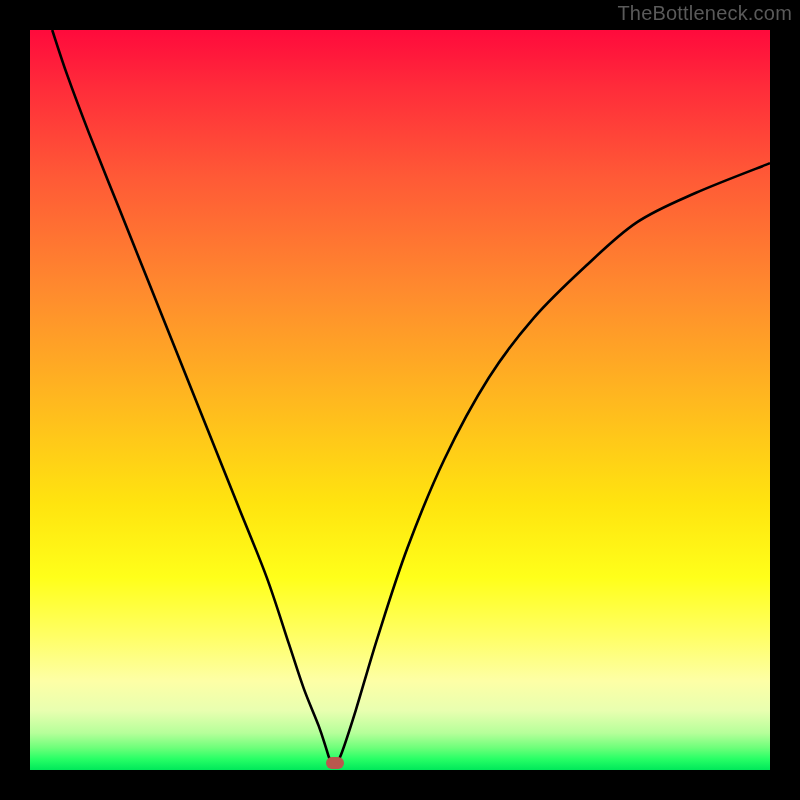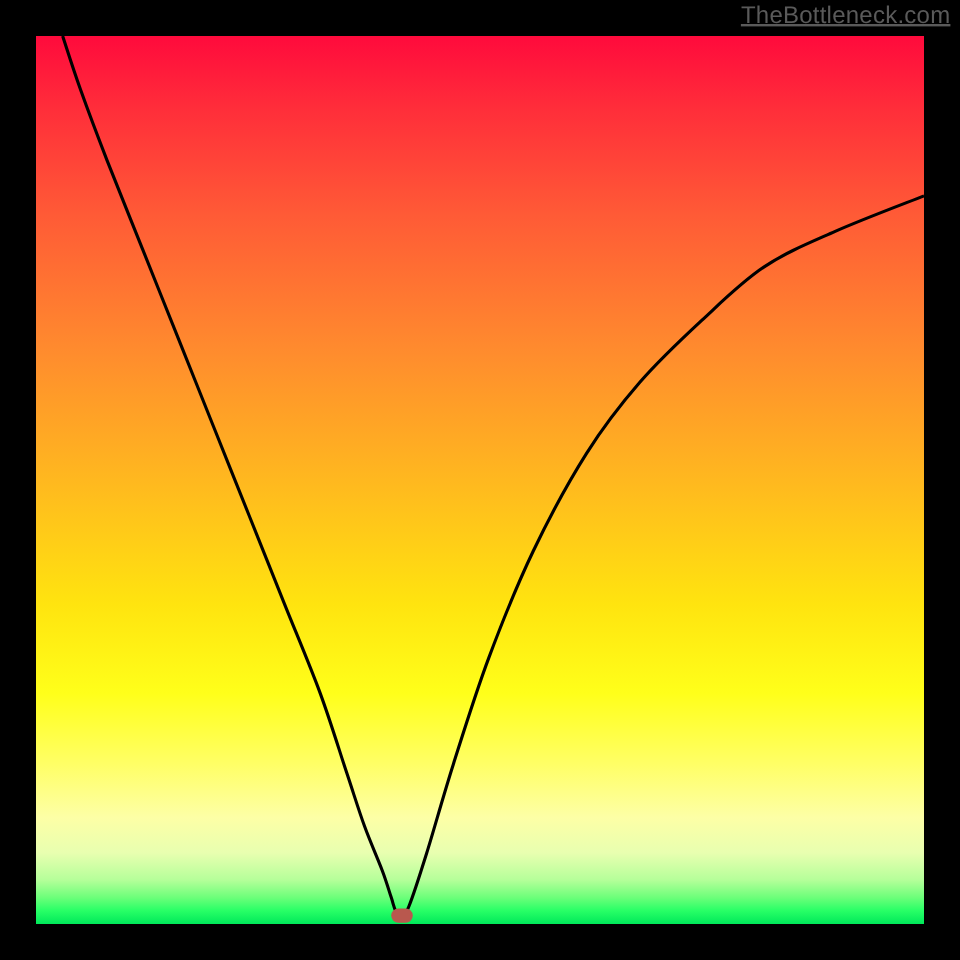--- a/index.html
+++ b/index.html
@@ -13,21 +13,20 @@
   }
   .watermark {
     position: absolute;
     top: 2px;
     right: 8px;
     color: #5a5a5a;
     font-size: 20px;
     font-weight: 500;
     letter-spacing: 0.2px;
     z-index: 10;
-    text-decoration: underline;
   }
   .plot-area {
     position: absolute;
     left: 30px;
     top: 30px;
     width: 740px;
     height: 740px;
     overflow: hidden;
   }
   .gradient-bg {

